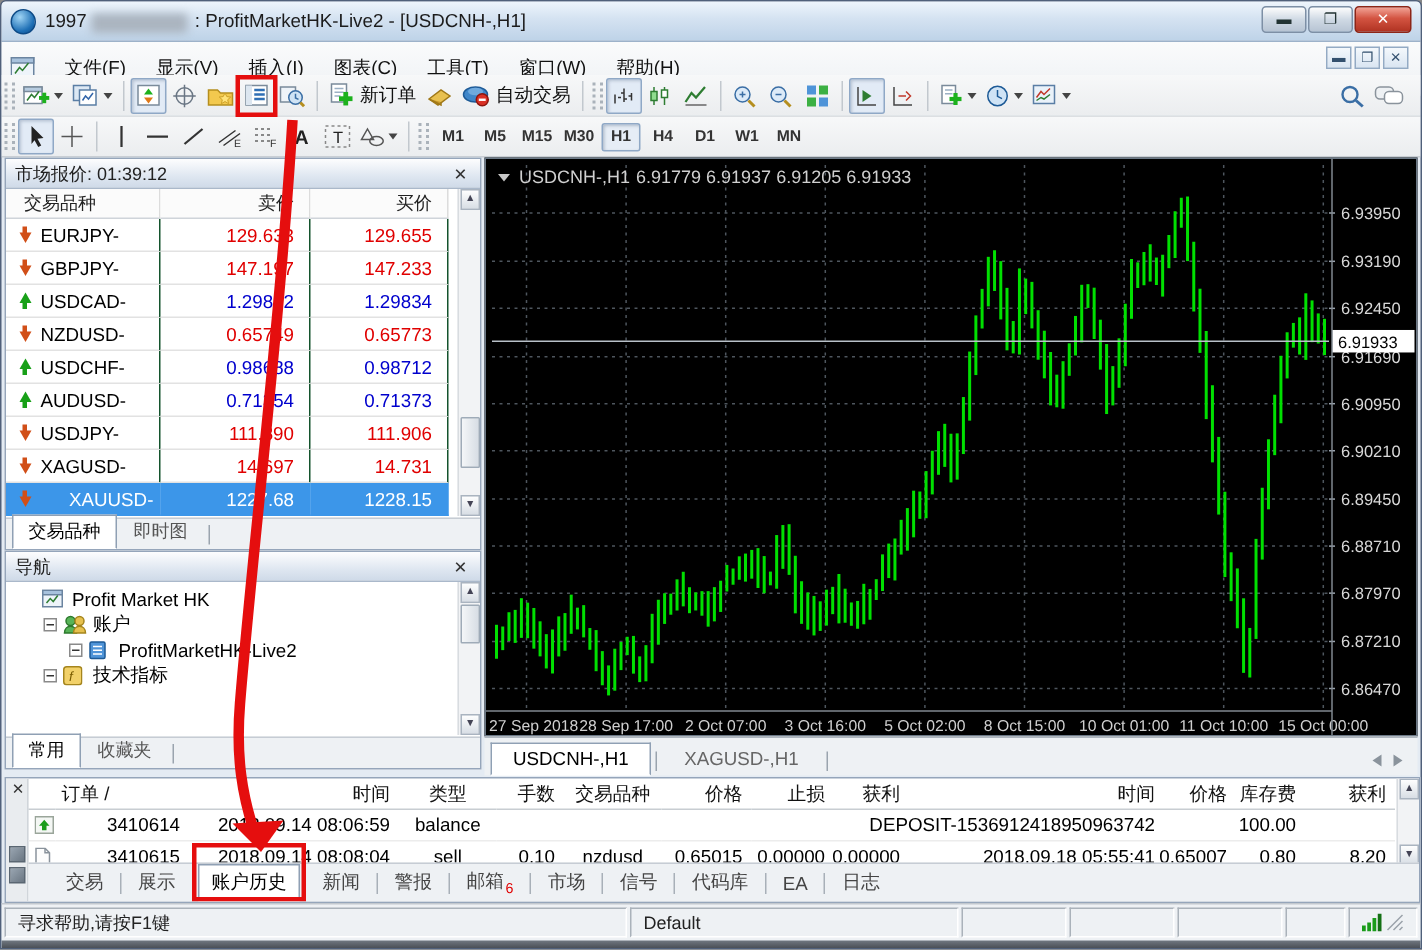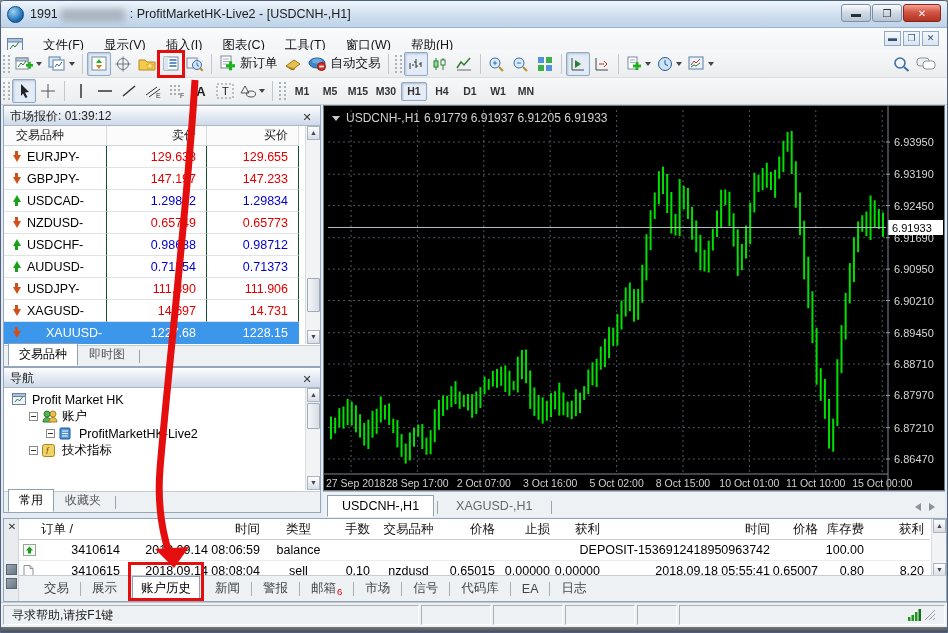--- a/index.html
+++ b/index.html
@@ -133,21 +133,21 @@
   svg text { font-family:"Liberation Sans","DejaVu Sans",sans-serif; }
 </style>
 </head>
 <body>
 
 <div class="win">
 
   <div class="titlebar">
     <div class="app-logo"></div>
     <div class="title-text">
-      <span>1991</span>
+      <span>1997</span>
       <span class="blurpatch t-blur"></span>
       <span>: ProfitMarketHK-Live2 - [USDCNH-,H1]</span>
     </div>
     <div class="winbtns">
       <div class="wb">▬</div>
       <div class="wb">❐</div>
       <div class="wb close">✕</div>
     </div>
   </div>
 
@@ -542,21 +542,21 @@
       <div class="ptabsep"></div>
     </div>
   </div>
 
   <div class="panel nv">
     <div class="ptitle">
       <span>导航</span>
       <span class="pclose">✕</span>
     </div>
     <div id="nav-tree" style="padding-top:3px">
-        <div class="treerow" style="padding-left: 8px;">
+        <div class="treerow" style="padding-left: 8px; margin-left: 16px;">
           <span class="ticon"><svg width="15" height="13">
               <rect x="0.5" y="0.5" width="13" height="11" fill="#eef4fa" stroke="#6b84a0"></rect>
               <rect x="0.5" y="0.5" width="13" height="3" fill="#a8c2dd" stroke="#6b84a0"></rect>
               <path d="M3 9l2.5-3 2 2 3-4" stroke="#2e7d32" fill="none"></path>
             </svg></span>
           <span>Profit Market HK</span>
         </div>
         <div class="treerow" style="padding-left: 25px;">
           <span class="expbox"></span>
           <span class="ticon"><svg width="16" height="13">
@@ -891,20 +891,21 @@
         <div class="t-tab">代码库</div>
         <div class="ttabsep"></div>
         <div class="t-tab">EA</div>
         <div class="ttabsep"></div>
         <div class="t-tab">日志</div>
       </div>
   </div>
 
   <div class="status">
     <div class="scell" style="width:416px">寻求帮助,请按F1键</div>
+    <div class="scell" style="width:220px">Default</div>
     <div class="scell" style="width:70px"></div>
     <div class="scell" style="width:70px"></div>
     <div class="scell" style="width:70px"></div>
     <div class="scell" style="width:40px"></div>
     <div class="scell" style="flex:1; justify-content:flex-end; gap:2px">
       <svg width="14" height="12">
         <rect x="0" y="8" width="2.5" height="4" fill="#1a9c1a"></rect>
           <rect x="3.5" y="6" width="2.5" height="6" fill="#1a9c1a"></rect>
         <rect x="7" y="3" width="2.5" height="9" fill="#1a9c1a"></rect>
           <rect x="10.5" y="0" width="2.5" height="12" fill="#147014"></rect>

